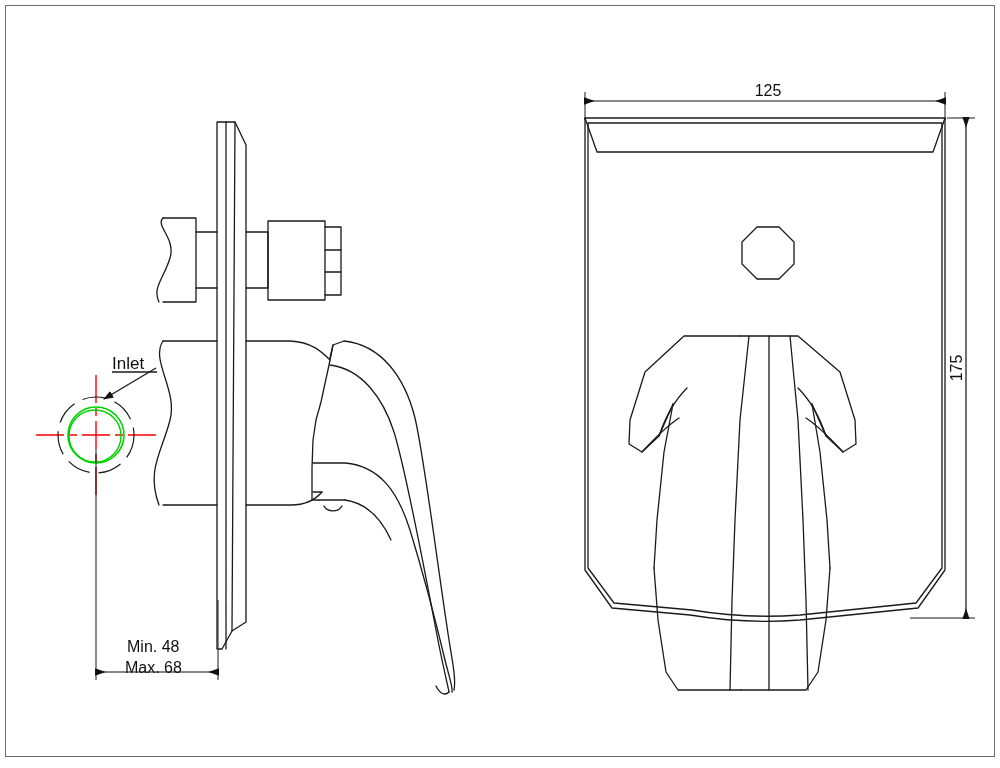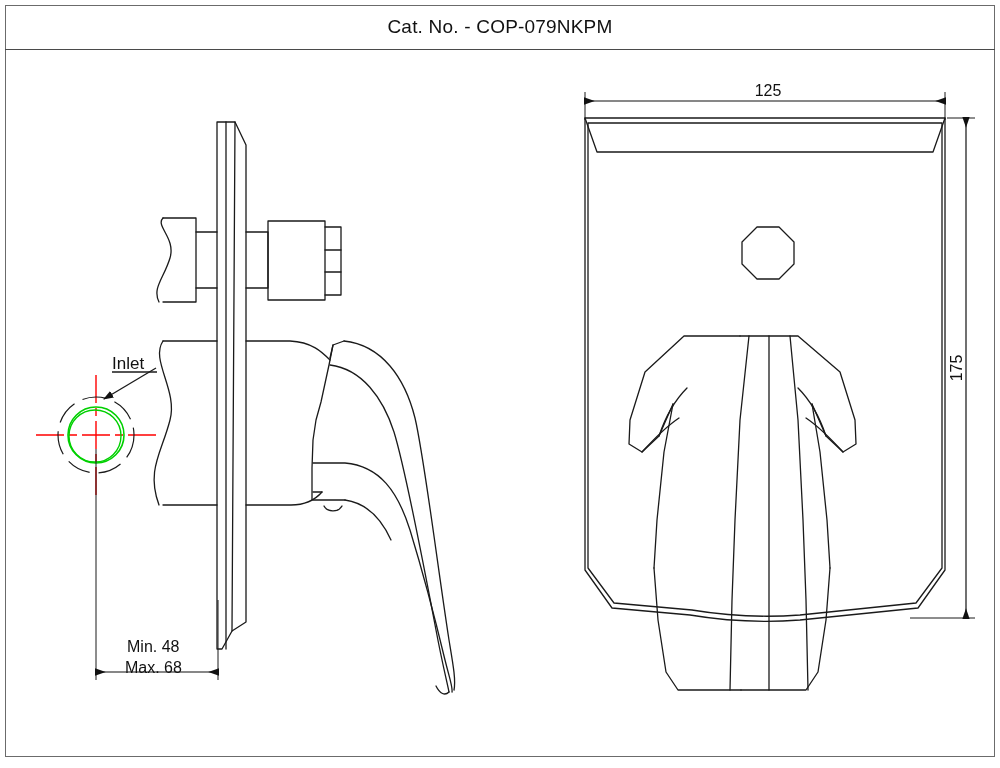--- a/index.html
+++ b/index.html
@@ -16,23 +16,20 @@
   text.dim{font-family:"Liberation Sans", sans-serif;font-size:16px;fill:#111;}
   text.note{font-family:"Liberation Sans", sans-serif;font-size:17px;fill:#111;}
 </style>
 </head>
 <body>
 
 <div id="sheet">
 
   <div id="frame"></div>
 
-  <div id="titlebar">
-    <div id="title">Cat. No. - COP-079NKPM</div>
-  </div>
 
   <svg class="layer" viewBox="0 0 1000 768">
 
     <defs>
       <marker id="arrIn" viewBox="0 0 10 10" refX="9" refY="5" markerWidth="9" markerHeight="9" orient="auto-start-reverse">
         <path d="M0,5 L10,1.6 L10,8.4 z" fill="#111"></path>
       </marker>
       <marker id="arrOut" viewBox="0 0 10 10" refX="1" refY="5" markerWidth="9" markerHeight="9" orient="auto">
         <path d="M10,5 L0,1.6 L0,8.4 z" fill="#111"></path>
       </marker>

